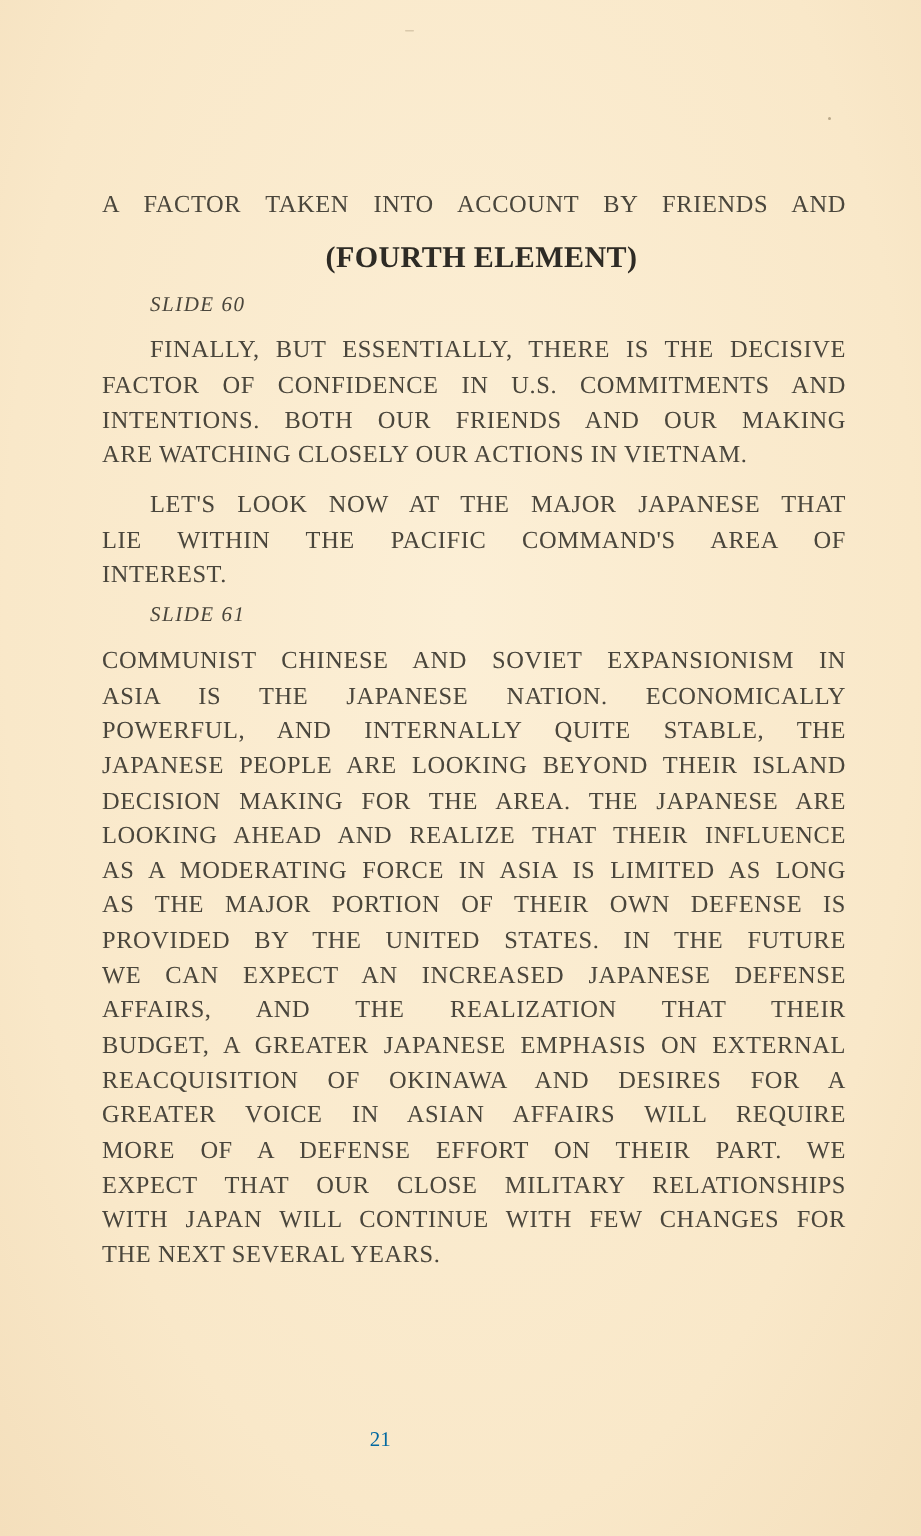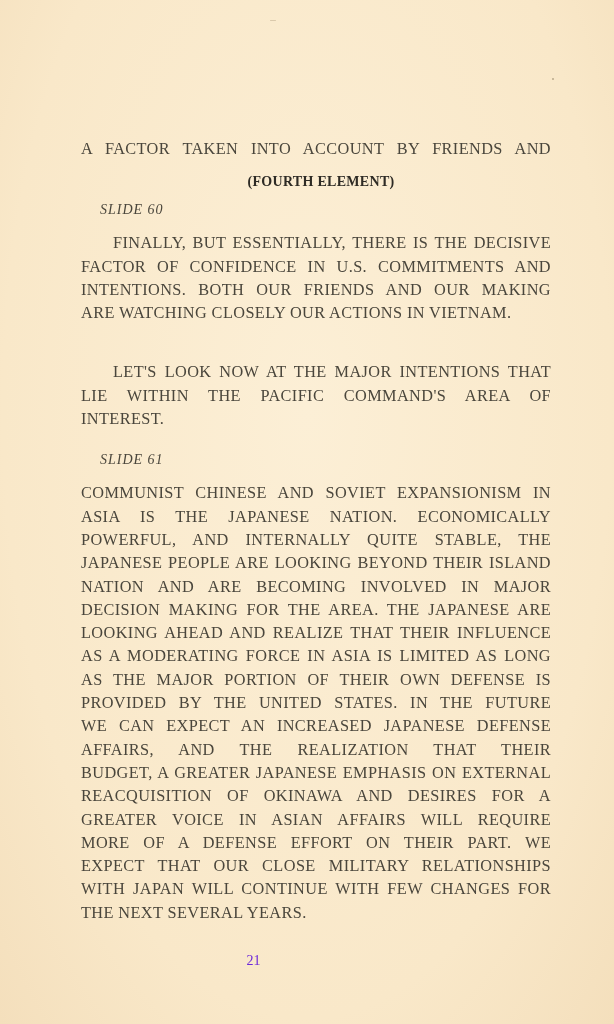--- a/index.html
+++ b/index.html
@@ -32,26 +32,26 @@
       display: block;
       height: 23.3px;
     }
     .line.last {
       text-align-last: left;
     }
     .indent {
       padding-left: 32px;
     }
     .para {
-      margin: 13px;
+      margin: 0;
     }
     .heading {
       font-weight: bold;
       text-align: center;
-      font-size: 14px;
+      font-size: 20px;
       letter-spacing: 0.3px;
       color: #2e2b25;
       margin: 14px 0 12px 0;
       padding-left: 10px;
     }
     .slide {
       font-style: italic;
       font-size: 14px;
       letter-spacing: 1px;
       padding-left: 32px;
@@ -60,21 +60,21 @@
     }
     .gap1 { height: 10px; }
     .gap2 { height: 9px; }
     .page-number {
       position: absolute;
       left: 0;
       width: 507px;
       top: 953px;
       text-align: center;
       font-size: 14px;
-      color: #6d28d9;
+      color: #0369a1;
     }
     .speck {
       position: absolute;
       width: 2px; height: 2px;
       background: #b9a88a;
       border-radius: 1px;
     }
   </style>
 </head>
 <body>
@@ -95,35 +95,34 @@
   <div class="para">
     <span class="line indent">FINALLY, BUT ESSENTIALLY, THERE IS THE DECISIVE</span>
     <span class="line">FACTOR OF  CONFIDENCE  IN  U.S.  COMMITMENTS AND</span>
     <span class="line">INTENTIONS.  BOTH  OUR  FRIENDS AND OUR  MAKING</span>
     <span class="line last">ARE WATCHING CLOSELY OUR ACTIONS IN VIETNAM.</span>
   </div>
 
   <div class="gap1"></div>
 
   <div class="para">
-    <span class="line indent">LET'S LOOK NOW AT THE MAJOR INTENTIONS THAT</span>
+    <span class="line indent">LET'S LOOK NOW AT THE MAJOR JAPANESE THAT</span>
     <span class="line">LIE  WITHIN  THE  PACIFIC  COMMAND'S AREA OF</span>
     <span class="line last">INTEREST.</span>
   </div>
 
   <div class="gap2"></div>
 
   <div class="slide">SLIDE 61</div>
 
   <div class="para">
     <span class="line">COMMUNIST CHINESE AND SOVIET EXPANSIONISM IN</span>
     <span class="line">ASIA IS THE JAPANESE NATION. ECONOMICALLY</span>
     <span class="line">POWERFUL, AND INTERNALLY QUITE STABLE, THE</span>
     <span class="line">JAPANESE PEOPLE ARE LOOKING BEYOND THEIR ISLAND</span>
-    <span class="line">NATION AND ARE BECOMING INVOLVED IN MAJOR</span>
     <span class="line">DECISION MAKING FOR THE AREA. THE JAPANESE ARE</span>
     <span class="line">LOOKING AHEAD AND REALIZE THAT THEIR INFLUENCE</span>
     <span class="line">AS A MODERATING FORCE IN ASIA IS LIMITED AS LONG</span>
     <span class="line">AS THE MAJOR PORTION OF THEIR OWN DEFENSE IS</span>
     <span class="line">PROVIDED BY THE UNITED STATES. IN THE FUTURE</span>
     <span class="line">WE CAN EXPECT AN INCREASED JAPANESE DEFENSE</span>
     <span class="line">AFFAIRS, AND THE REALIZATION THAT THEIR</span>
     <span class="line">BUDGET, A GREATER JAPANESE EMPHASIS ON EXTERNAL</span>
     <span class="line">REACQUISITION OF OKINAWA AND DESIRES FOR A</span>
     <span class="line">GREATER VOICE IN ASIAN AFFAIRS WILL REQUIRE</span>

